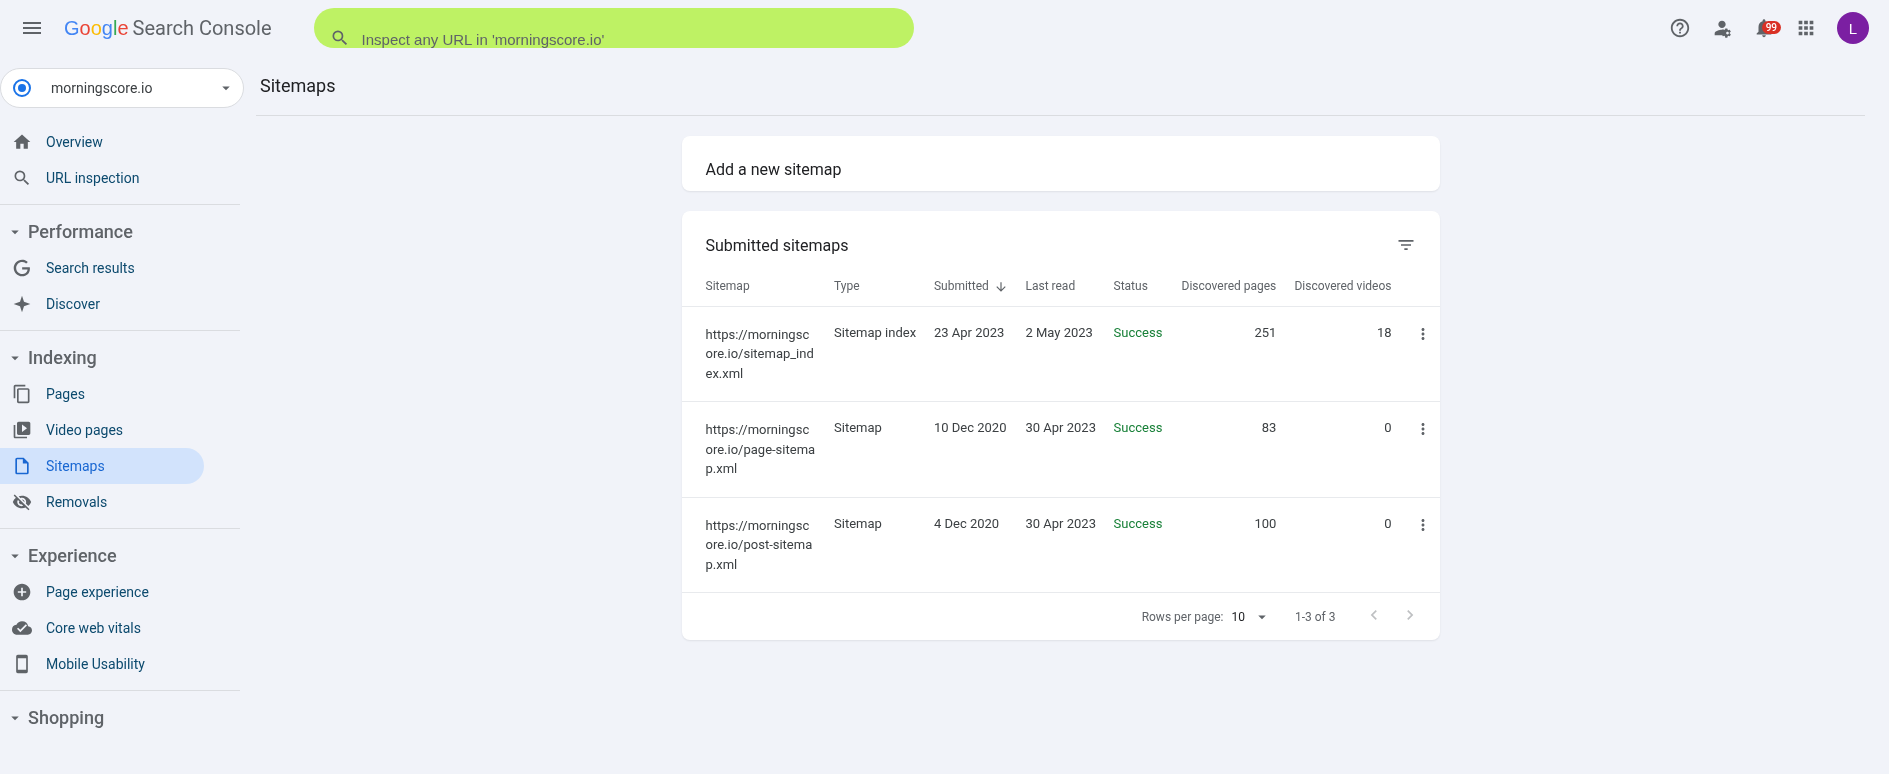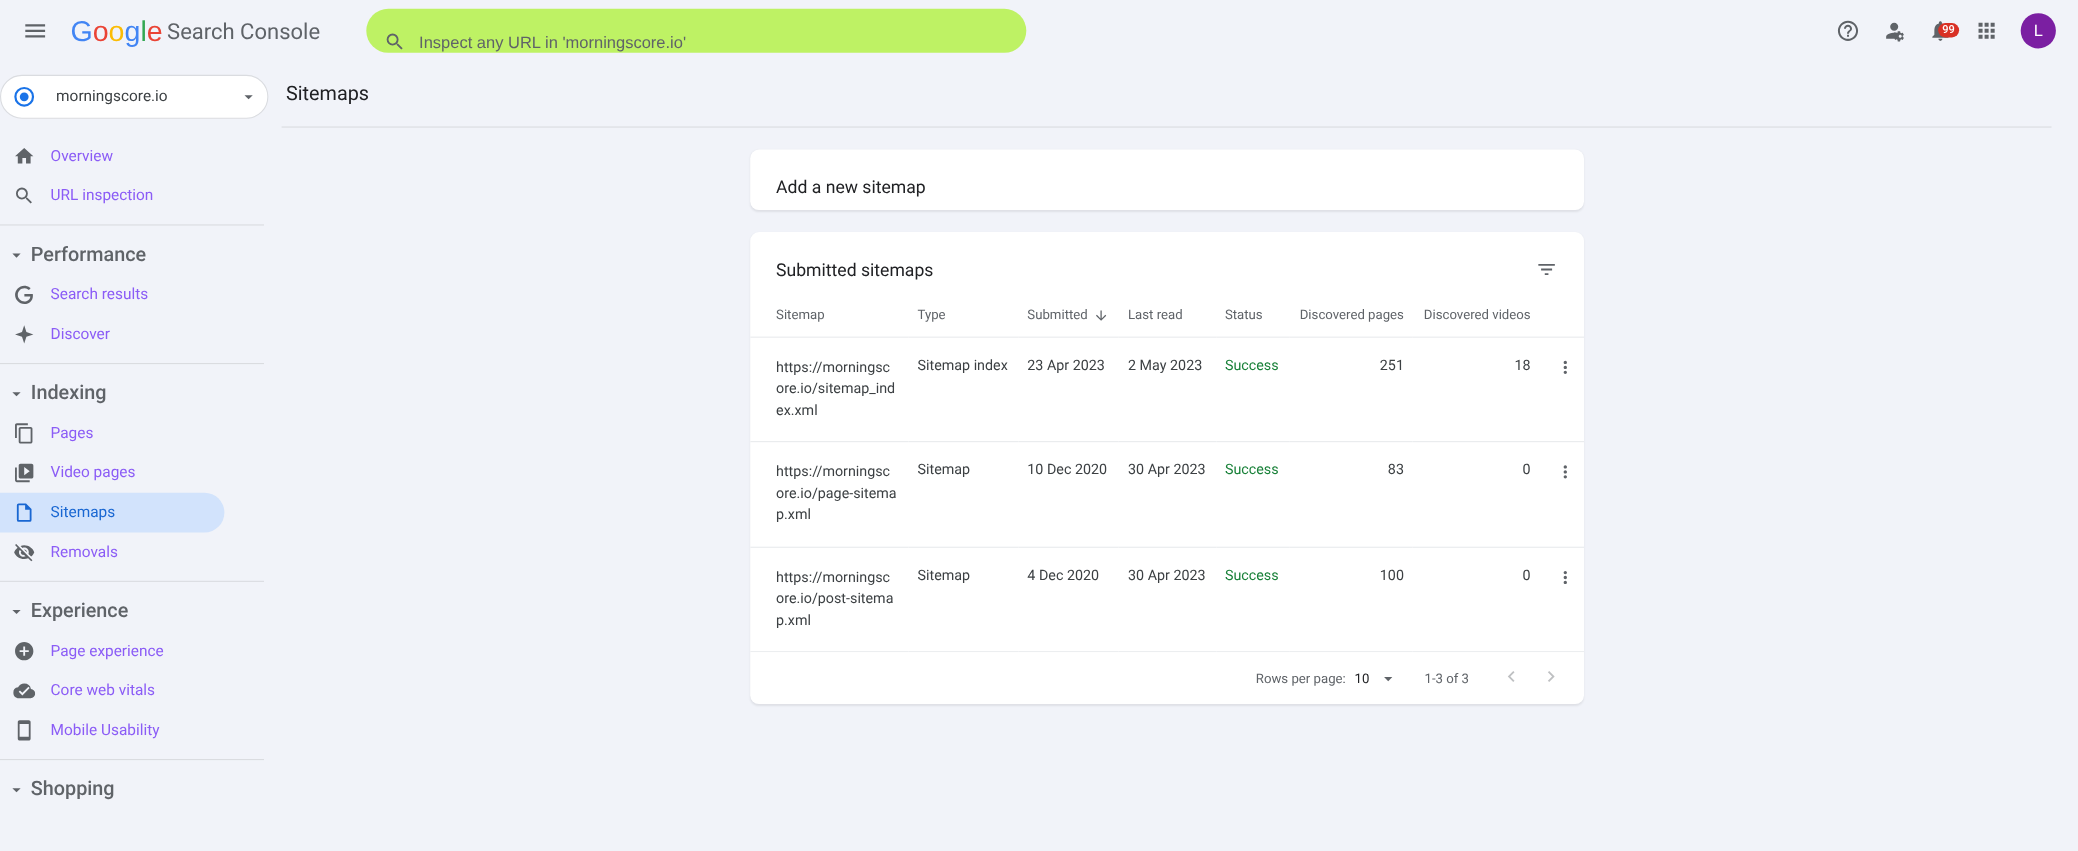--- a/index.html
+++ b/index.html
@@ -116,21 +116,21 @@
       font-size: 18px;
       font-weight: 500;
     }
     .nav-item {
       display: flex;
       align-items: center;
       padding: 0 16px 0 12px;
       height: 36px;
       gap: 14px;
       cursor: pointer;
-      color: #8b5cf6;
+      color: #0c4a6e;
       font-size: 14px;
       border-radius: 0 18px 18px 0;
       margin-right: 52px;
     }
     .nav-item.active { background: #d2e3fc; color: #1967d2; }
     .nav-item.active .nav-icon { fill: #1967d2; }
     .nav-icon { width: 20px; height: 20px; fill: #5f6368; flex-shrink: 0; }
     .main { flex: 1; padding: 0 24px 24px 0; }
     .page-title-bar {
       height: 60px;
@@ -210,21 +210,21 @@
       padding: 8px 16px;
       gap: 24px;
       font-size: 12px;
       color: #5f6368;
     }
     .rows-selector { display: flex; align-items: center; gap: 8px; }
     .page-nav { display: flex; align-items: center; gap: 8px; }
     .page-nav-btn { opacity: 0.4; cursor: pointer; padding: 4px; }
     .filter-icon { width: 20px; height: 20px; fill: #5f6368; cursor: pointer; }
     .caret-down { width: 18px; height: 18px; fill: #5f6368; }
-    .google-g { font-family: 'Product Sans', Arial, sans-serif; font-weight: 400; font-size: 26px; }
+    .google-g { font-family: 'Product Sans', Arial, sans-serif; font-weight: 400; font-size: 20px; }
     .g1 { color: #4285f4; } .g2 { color: #ea4335; } .g3 { color: #fbbc05; } .g4 { color: #4285f4; } .g5 { color: #34a853; } .g6 { color: #ea4335; }
   </style>
 </head>
 <body>
 
 <div class="header">
   <button class="icon-btn">
     <svg class="hamburger-icon" viewBox="0 0 24 24">
         <path d="M3 18h18v-2H3v2zm0-5h18v-2H3v2zm0-7v2h18V6H3z"></path>
       </svg>

